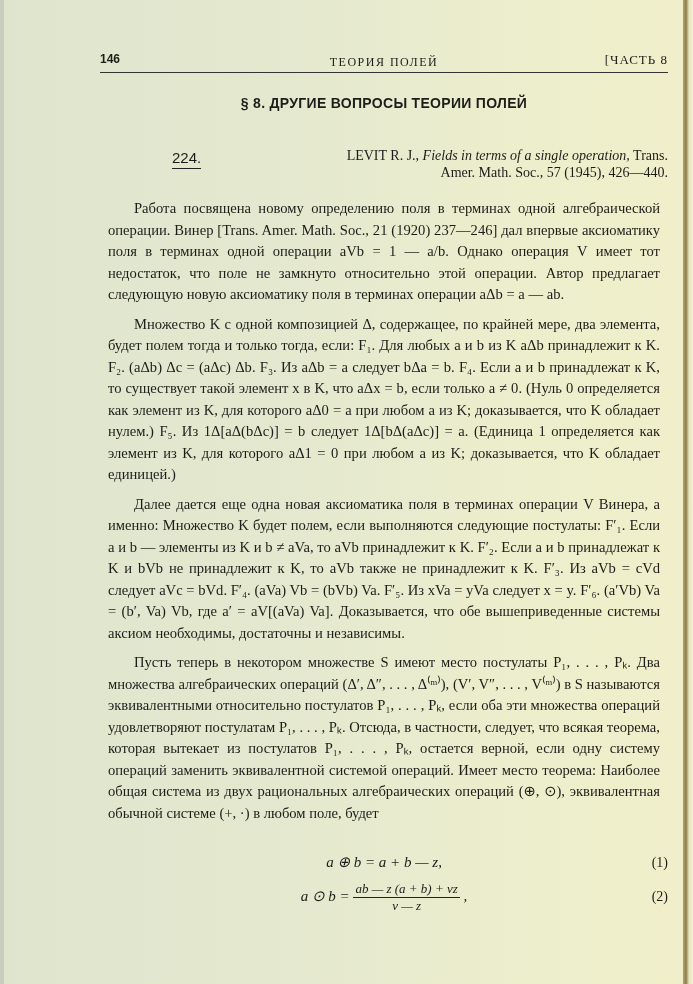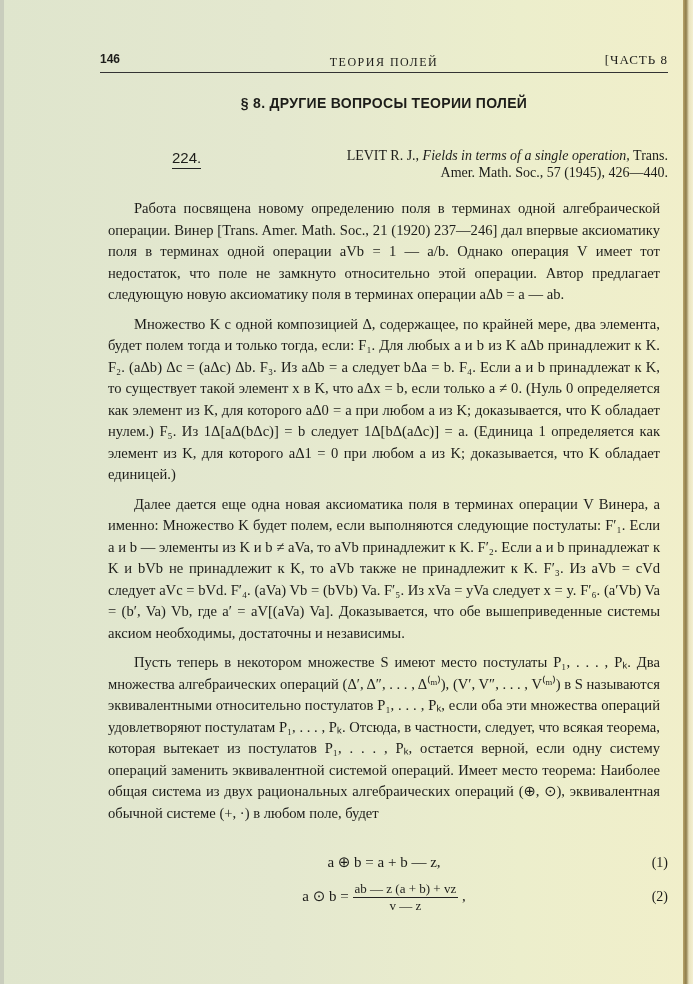--- a/index.html
+++ b/index.html
@@ -18,21 +18,21 @@
   .runtitle { position:absolute; left:0; width:568px; text-align:center; top:5px; font-size:12px; letter-spacing:1.5px; font-variant:small-caps; }
   .part { position:absolute; right:0; top:2px; font-size:13px; letter-spacing:1px; }
   .section-title { position:absolute; top:95px; left:0; width:568px; text-align:center; font-family:"Liberation Sans", sans-serif; font-size:14px; font-weight:bold; letter-spacing:0.3px; }
   .entrynum { position:absolute; top:118px; left:72px; font-family:"Liberation Sans", sans-serif; font-size:15px; border-bottom:1.5px solid #222; line-height:18px; padding-bottom:1px;margin-top:31px; }
   .ref { position:absolute; top:147px; left:0; width:568px; text-align:right; font-size:14px; line-height:17px; }
   .ref i { font-style:italic; }
   .body { position:absolute; top:190px; left:0; width:568px; font-size:14.6px; line-height:21.5px; text-align:justify; }
   .body p { margin:8px; text-indent:26px; }
   .eqs { position:absolute; top:853px; left:0; width:568px; font-size:15px; }
   .eq { position:relative; height:28px; }
-  .eq .f { position:absolute; left:0; width:568px; text-align:center; }
+  .eq .f { position:absolute; left:0; width:568px; text-align:center; font-style:italic; }
   .eq .n { position:absolute; right:0; top:2px; font-size:14px; }
   .frac { display:inline-block; vertical-align:middle; text-align:center; font-size:13px; }
   .frac .num { display:block; border-bottom:1px solid #222; padding:0 2px; }
   .frac .den { display:block; }
 </style>
 </head>
 <body>
 
 <div class="leftedge"></div>
 <div class="rightedge"></div>

